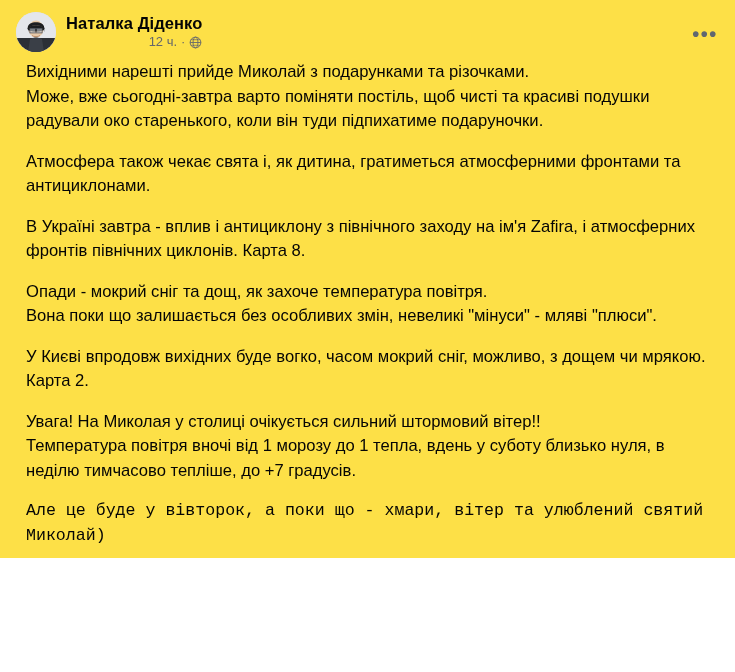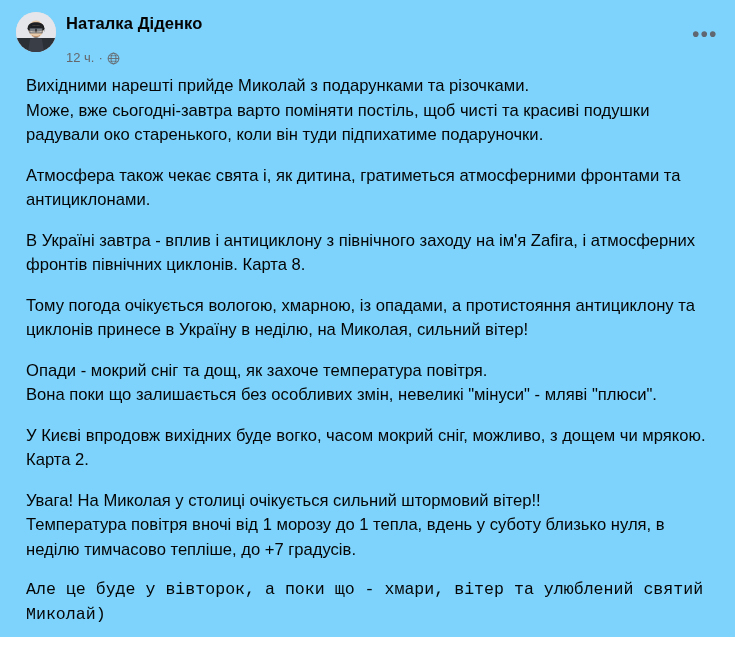--- a/index.html
+++ b/index.html
@@ -10,21 +10,21 @@
   body {
     width: 735px;
     height: 672px;
     font-family: "Liberation Sans", sans-serif;
     color: #050505;
     overflow: hidden;
   }
   .post {
     width: 735px;
     box-sizing: border-box;
-    background: #7dd3fc;
+    background: #fde047;
     padding: 0;
   }
   .post-header {
     display: flex;
     align-items: flex-start;
     padding: 12px 16px 4px 16px;
     position: relative;
   }
   .avatar {
     width: 40px;
@@ -46,24 +46,25 @@
   .author-name {
     font-size: 16.5px;
     font-weight: bold;
     color: #050505;
     line-height: 20px;
     letter-spacing: 0.1px;
   }
   .meta-row {
     display: flex;
     align-items: center;
-    margin-top: 17px;
+    margin-top: 1px;
     color: #65676b;
     font-size: 13px;
     line-height: 16px;
+    justify-content: flex-end;
   }
   .meta-dot {
     margin: 0 4px;
     font-size: 13px;
     line-height: 16px;
     color: #65676b;
   }
   .globe-icon {
     display: inline-block;
     width: 13px;
@@ -146,21 +147,20 @@
     <div class="menu-button">
       <span class="dots">•••</span>
     </div>
   </div>
 
   <div class="post-body">
     <p>Вихідними нарешті прийде Миколай з подарунками та різочками.
 Може, вже сьогодні-завтра варто поміняти постіль, щоб чисті та красиві подушки радували око старенького, коли він туди підпихатиме подаруночки.</p>
     <p>Атмосфера також чекає свята і, як дитина, гратиметься атмосферними фронтами та антициклонами.</p>
     <p>В Україні завтра - вплив і антициклону з північного заходу на ім'я Zafira, і атмосферних фронтів північних циклонів. Карта 8.</p>
-    <p>Тому погода очікується вологою, хмарною, із опадами, а протистояння антициклону та циклонів принесе в Україну в неділю, на Миколая, сильний вітер!</p>
     <p>Опади - мокрий сніг та дощ, як захоче температура повітря.
 Вона поки що залишається без особливих змін, невеликі "мінуси" - мляві "плюси".</p>
     <p>У Києві впродовж вихідних буде вогко, часом мокрий сніг, можливо, з дощем чи мрякою. Карта 2.</p>
     <p>Увага! На Миколая у столиці очікується сильний штормовий вітер!!
 Температура повітря вночі від 1 морозу до 1 тепла, вдень у суботу близько нуля, в неділю тимчасово тепліше, до +7 градусів.</p>
     <p>Але це буде у вівторок, а поки що - хмари, вітер та улюблений святий Миколай)</p>
   </div>
 
 </div>
 

